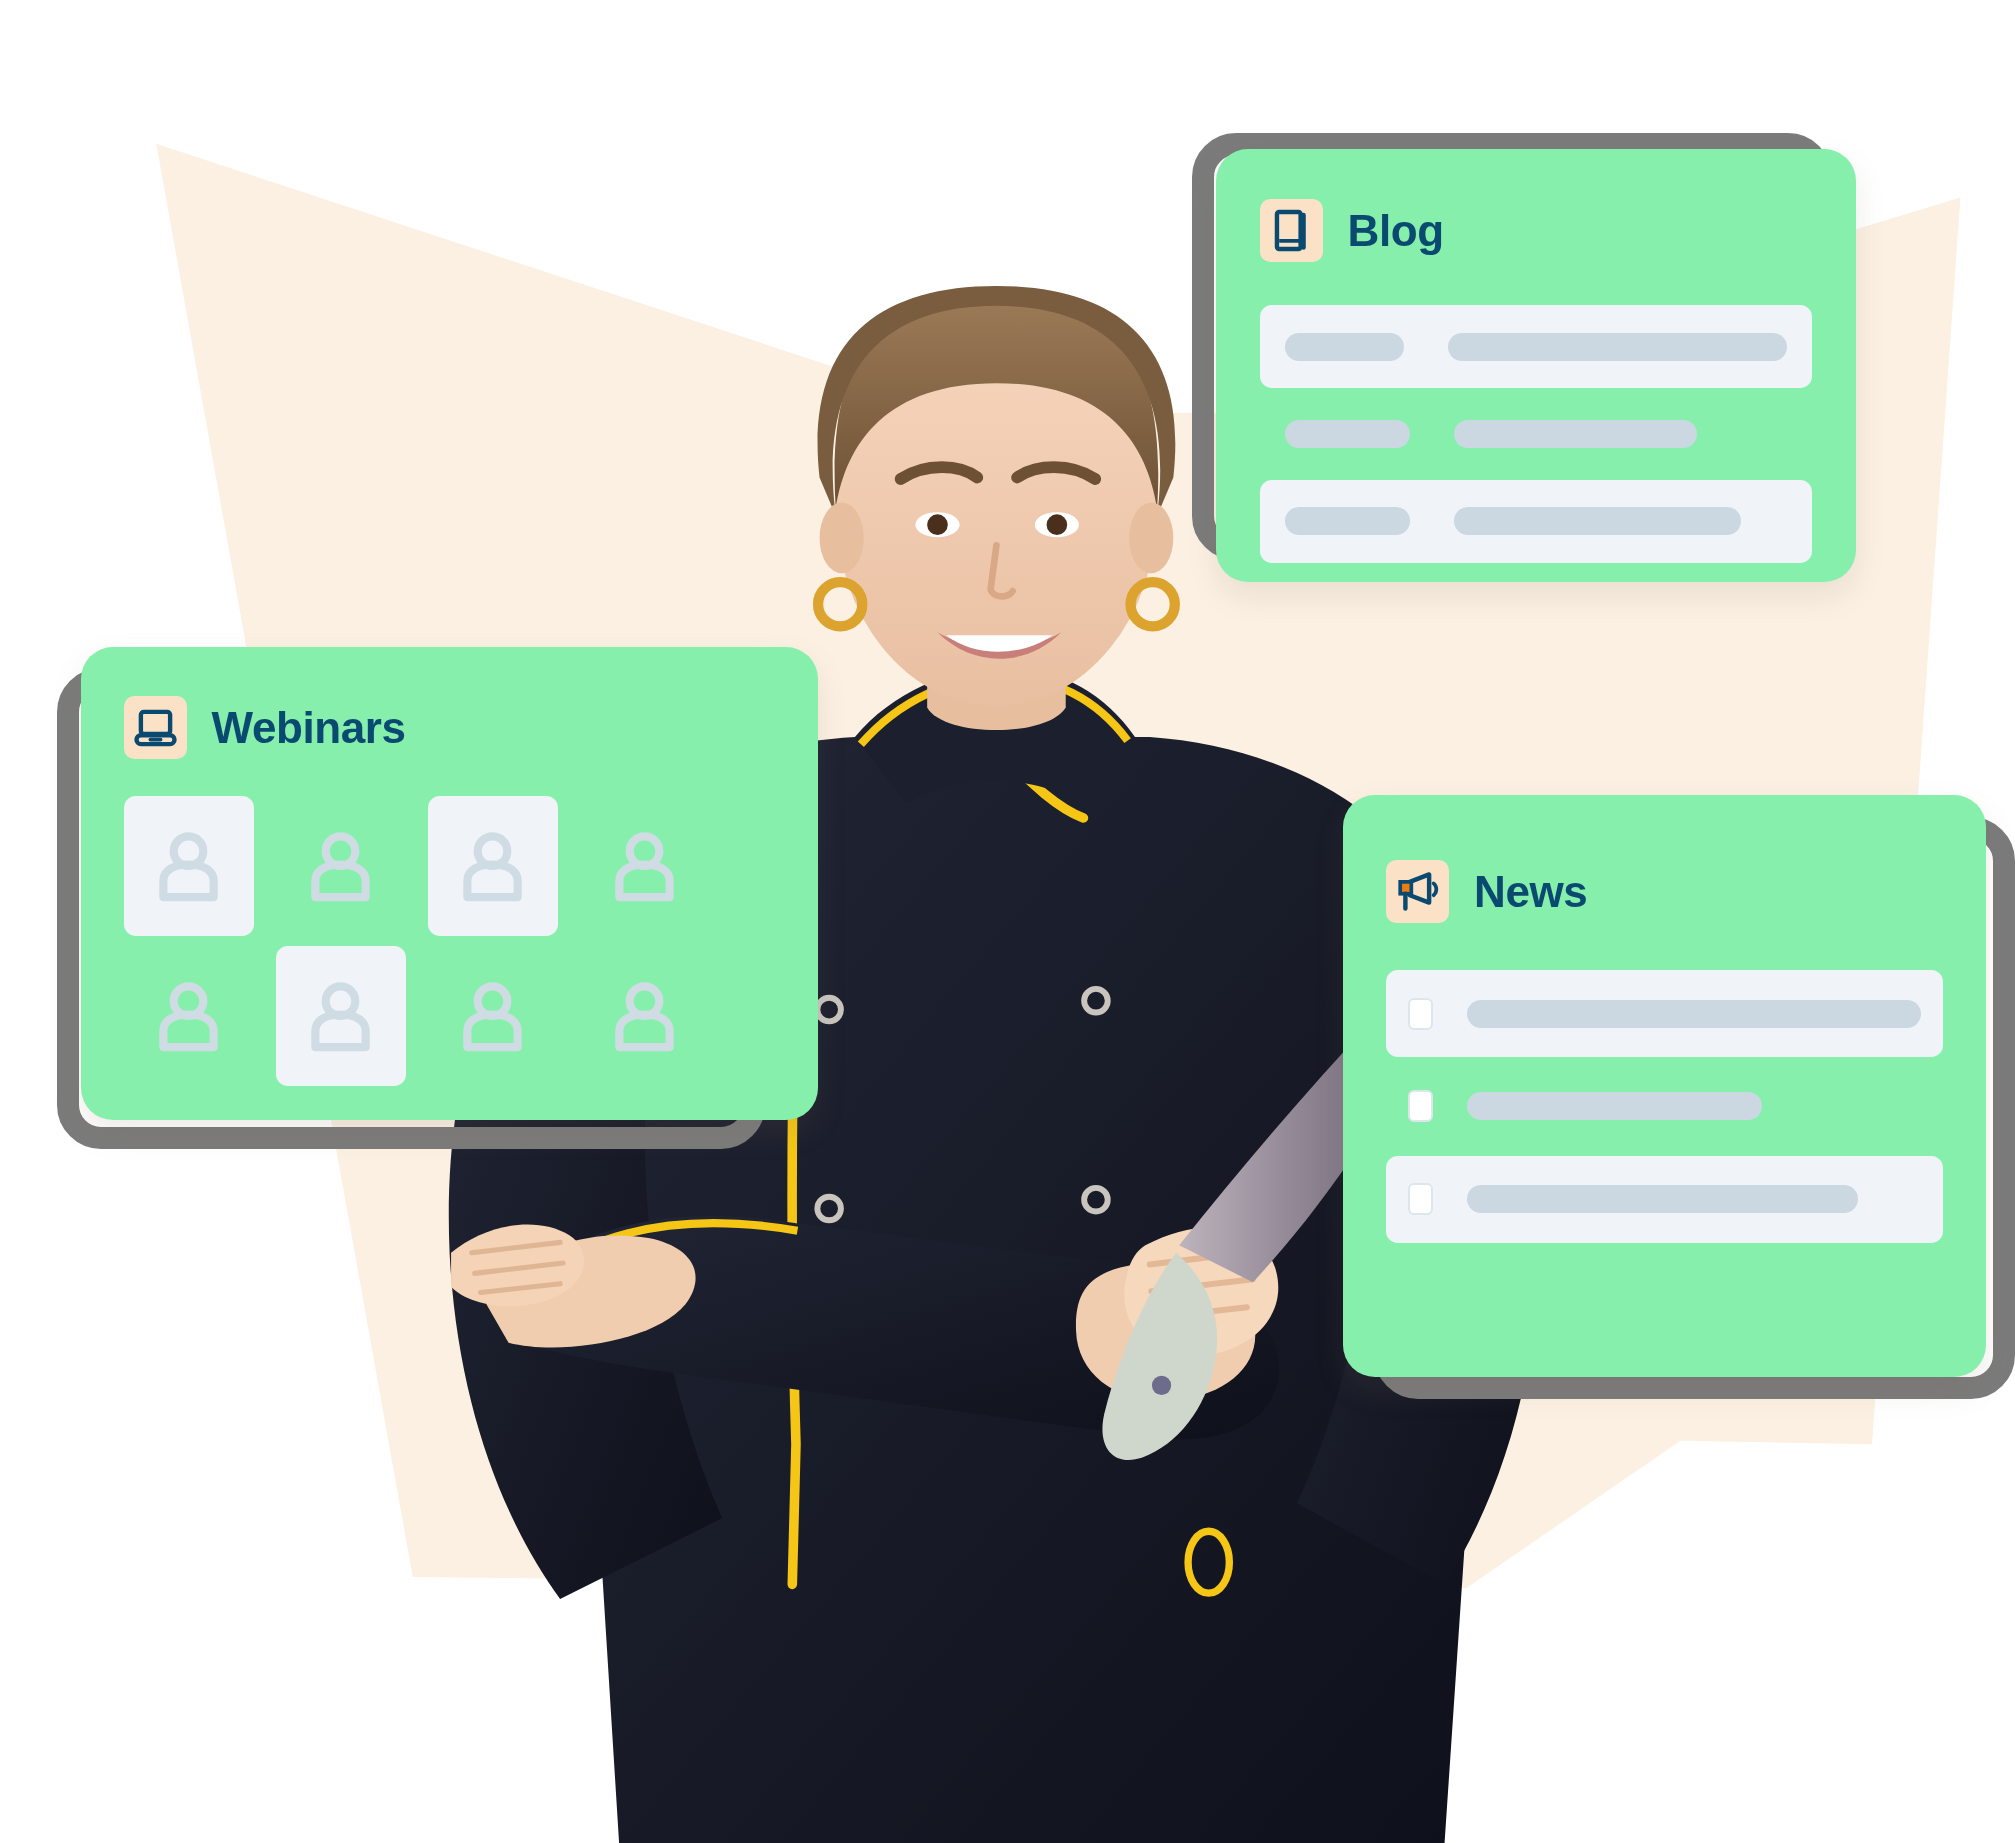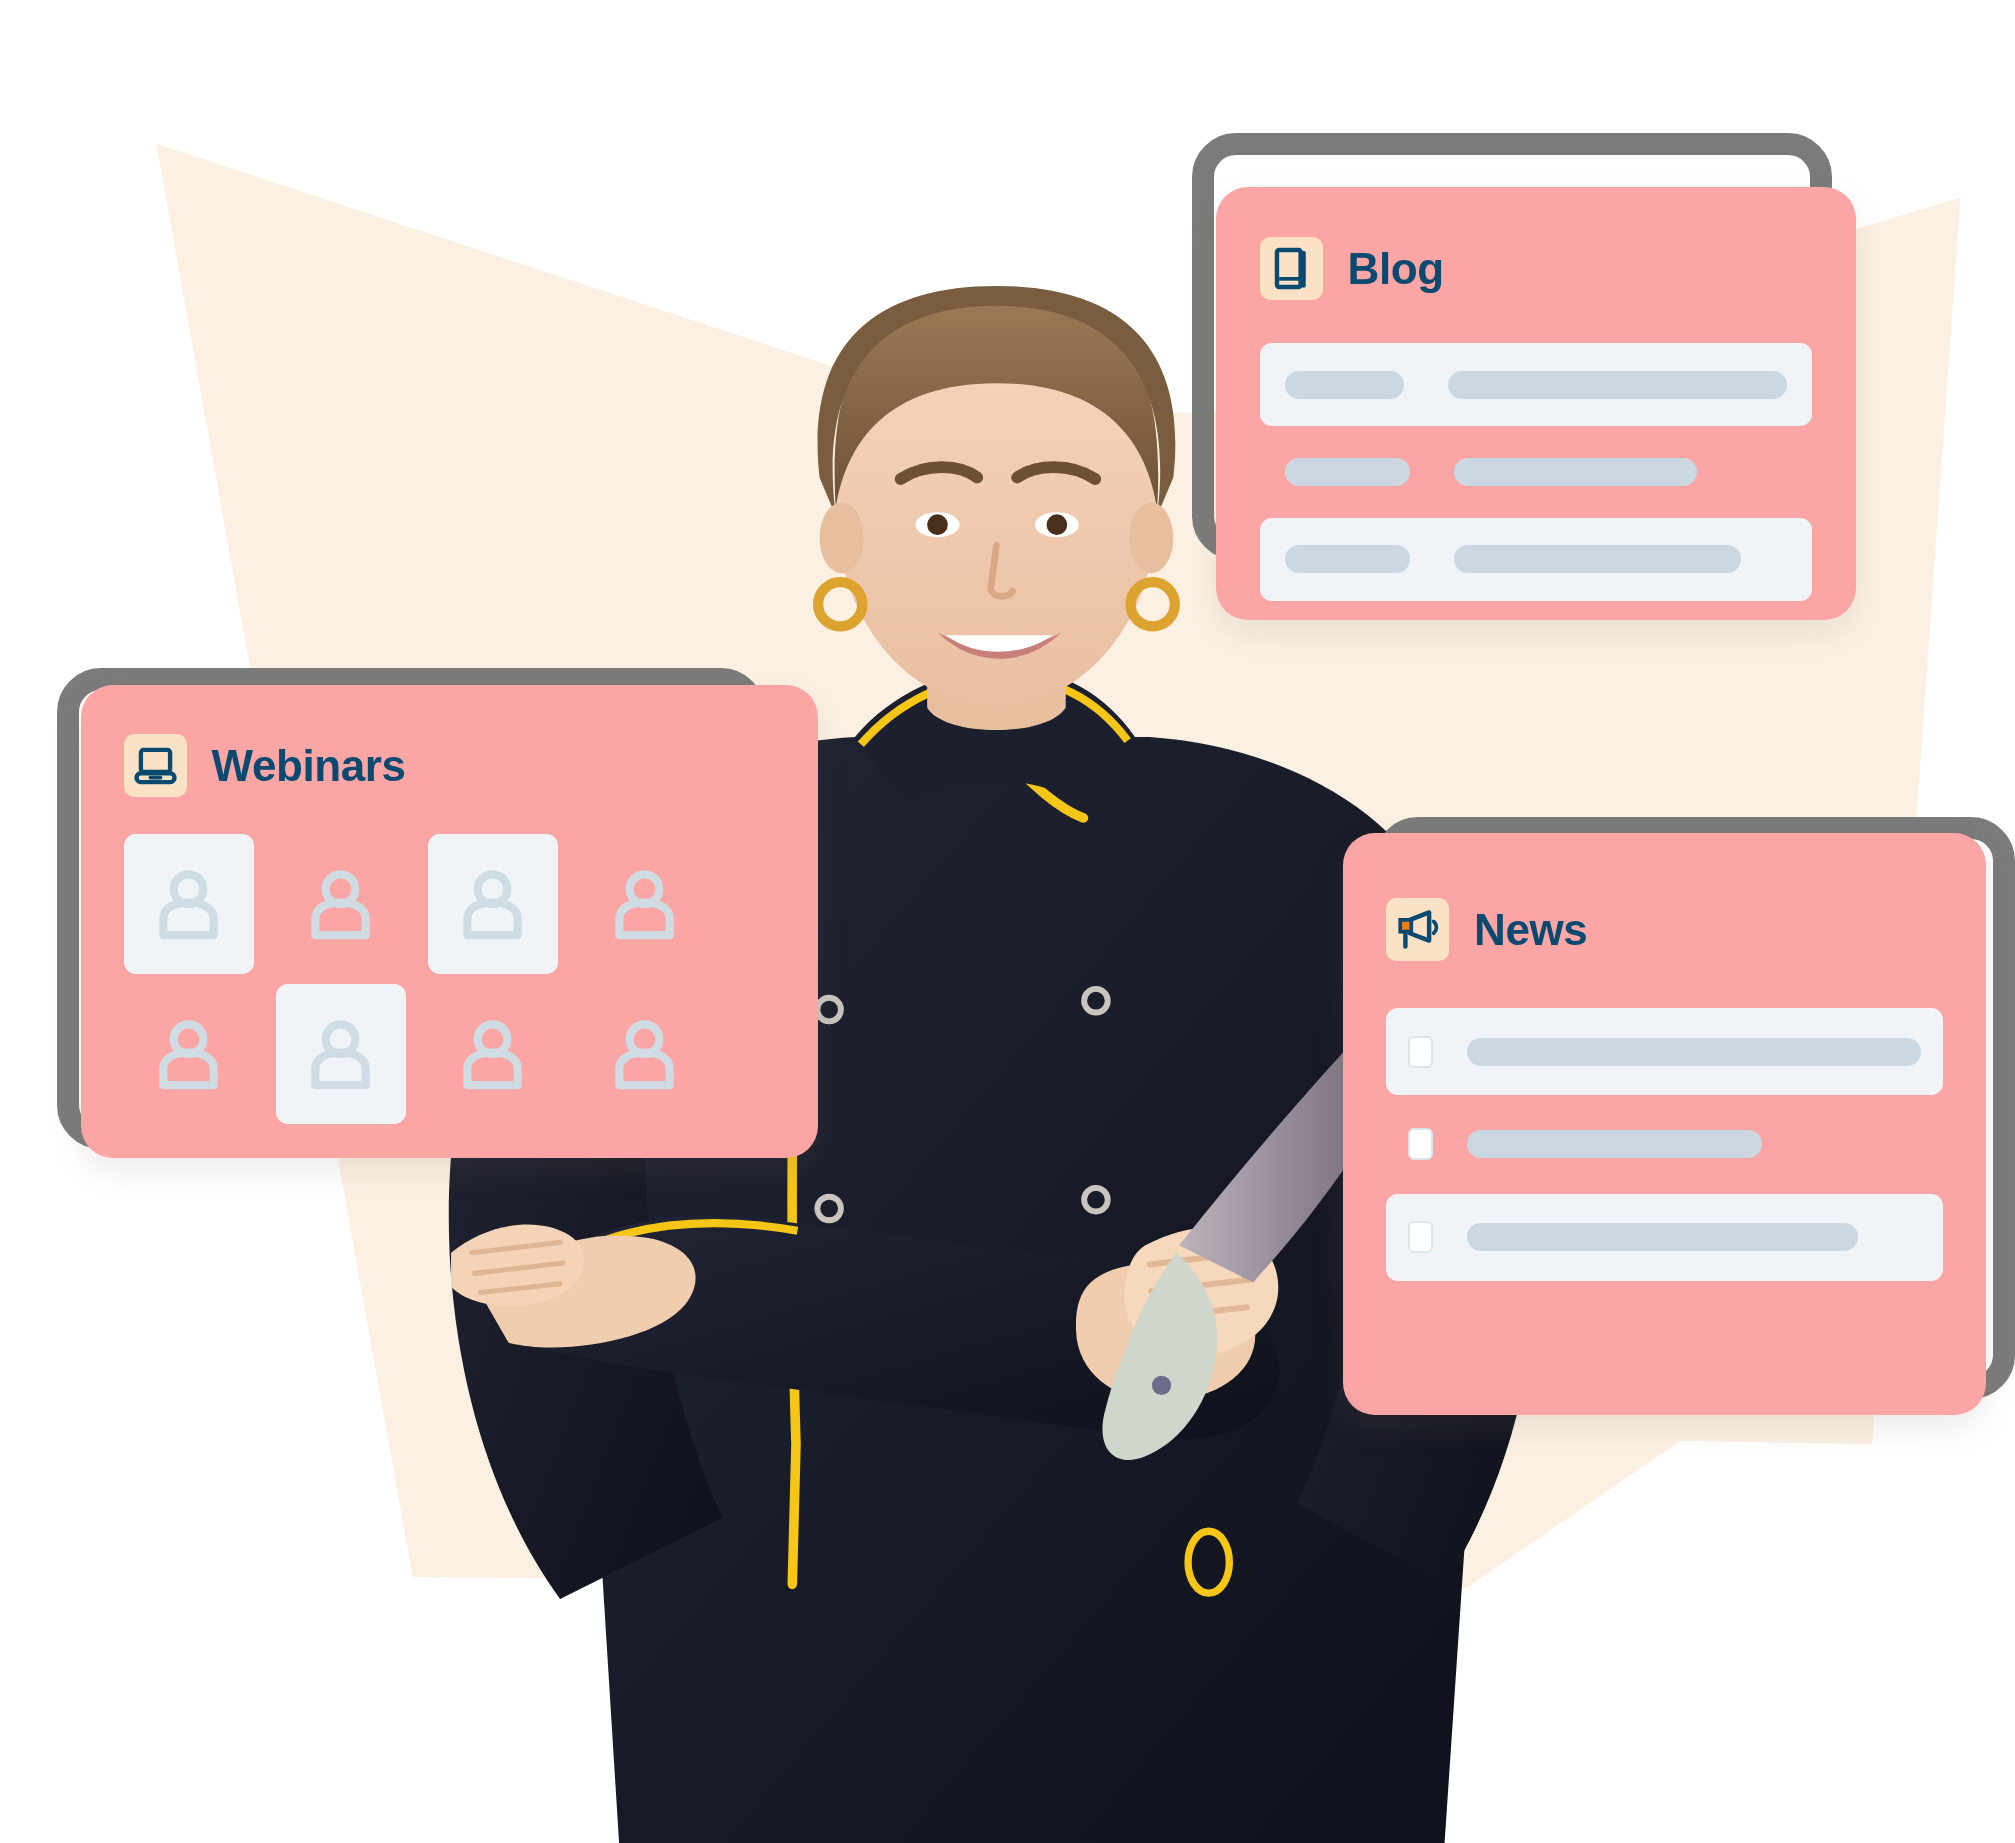--- a/index.html
+++ b/index.html
@@ -37,26 +37,25 @@
   
   .card-wrap { position: absolute; }
   .card-frame {
     position: absolute;
     border: 22px solid #7b7b7b;
     border-radius: 44px;
     box-sizing: border-box;
   }
   .card {
     position: absolute;
-    background: #fca5a5;
+    background: #86efac;
     border-radius: 32px;
     box-sizing: border-box;
     box-shadow: 0 13.3px 29.5px rgba(120,110,95,0.13);
     overflow: hidden;
-    margin-top: 38px;
   }
 
   .card-head {
     display: flex;
     align-items: center;
     gap: 25px;
   }
   .icon-badge {
     width: 63px; height: 63px;
     background: #FBE2C6;

